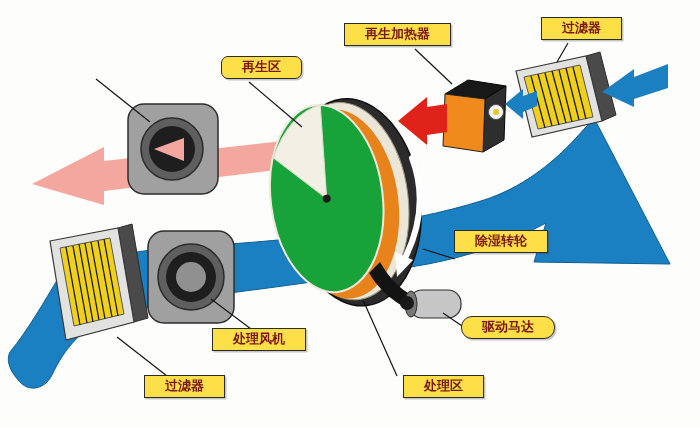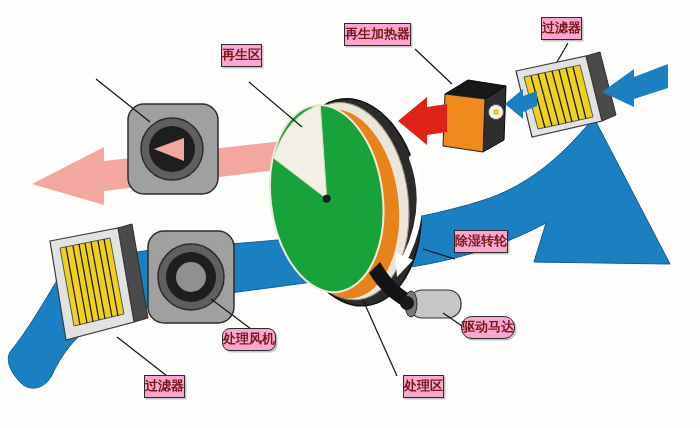--- a/index.html
+++ b/index.html
@@ -4,27 +4,27 @@
 <style>
   html,body{margin:0;padding:0;background:#ffffff;}
   .stage{
     position:relative;width:700px;height:428px;overflow:hidden;
     background:#fdfdfb;
     font-family:"DejaVu Sans","Liberation Sans",sans-serif;
   }
   .stage svg{position:absolute;left:0;top:0;}
   .label{
     position:absolute;
-    background:#f9a8d4;
+    background:#fde047;
     border:1px solid #2b2b2b;
     color:#7a1616;
     font-weight:bold;
     font-size:13px;
     line-height:1.3;
-    padding:2px 0;
+    padding:2px 20px;
     white-space:nowrap;
     box-shadow:1.5px 1.5px 0 rgba(70,70,70,.30);
   }
 </style>
 </head>
 <body>
 
 <div class="stage">
 
   <svg width="700" height="428" viewBox="0 0 700 428">
@@ -100,22 +100,22 @@
       <line x1="415" y1="49" x2="452" y2="84"></line>
       <line x1="568" y1="43" x2="557" y2="62"></line>
       <line x1="455" y1="259" x2="423" y2="249"></line>
       <line x1="468" y1="330" x2="443" y2="313"></line>
       <line x1="397" y1="376" x2="363" y2="300"></line>
       <line x1="251" y1="329" x2="211" y2="299"></line>
       <line x1="167" y1="376" x2="117" y2="337"></line>
     </g>
   </svg>
 
-  <div class="label" style="left:221px;top:44px;">再生区</div>
+  <div class="label" style="left:221px;top:56px;border-radius:7px;">再生区</div>
   <div class="label" style="left:344px;top:23px;">再生加热器</div>
   <div class="label" style="left:541px;top:17px;">过滤器</div>
   <div class="label" style="left:454px;top:230px;">除湿转轮</div>
   <div class="label" style="left:461px;top:316px;border-radius:11px;">驱动马达</div>
   <div class="label" style="left:369px;top:375px;margin-left:34px;">处理区</div>
-  <div class="label" style="left:222px;top:328px;border-radius:8px;">处理风机</div>
+  <div class="label" style="left:212px;top:328px;">处理风机</div>
   <div class="label" style="left:144px;top:375px;">过滤器</div>
 
 </div>
 
 </body></html>

